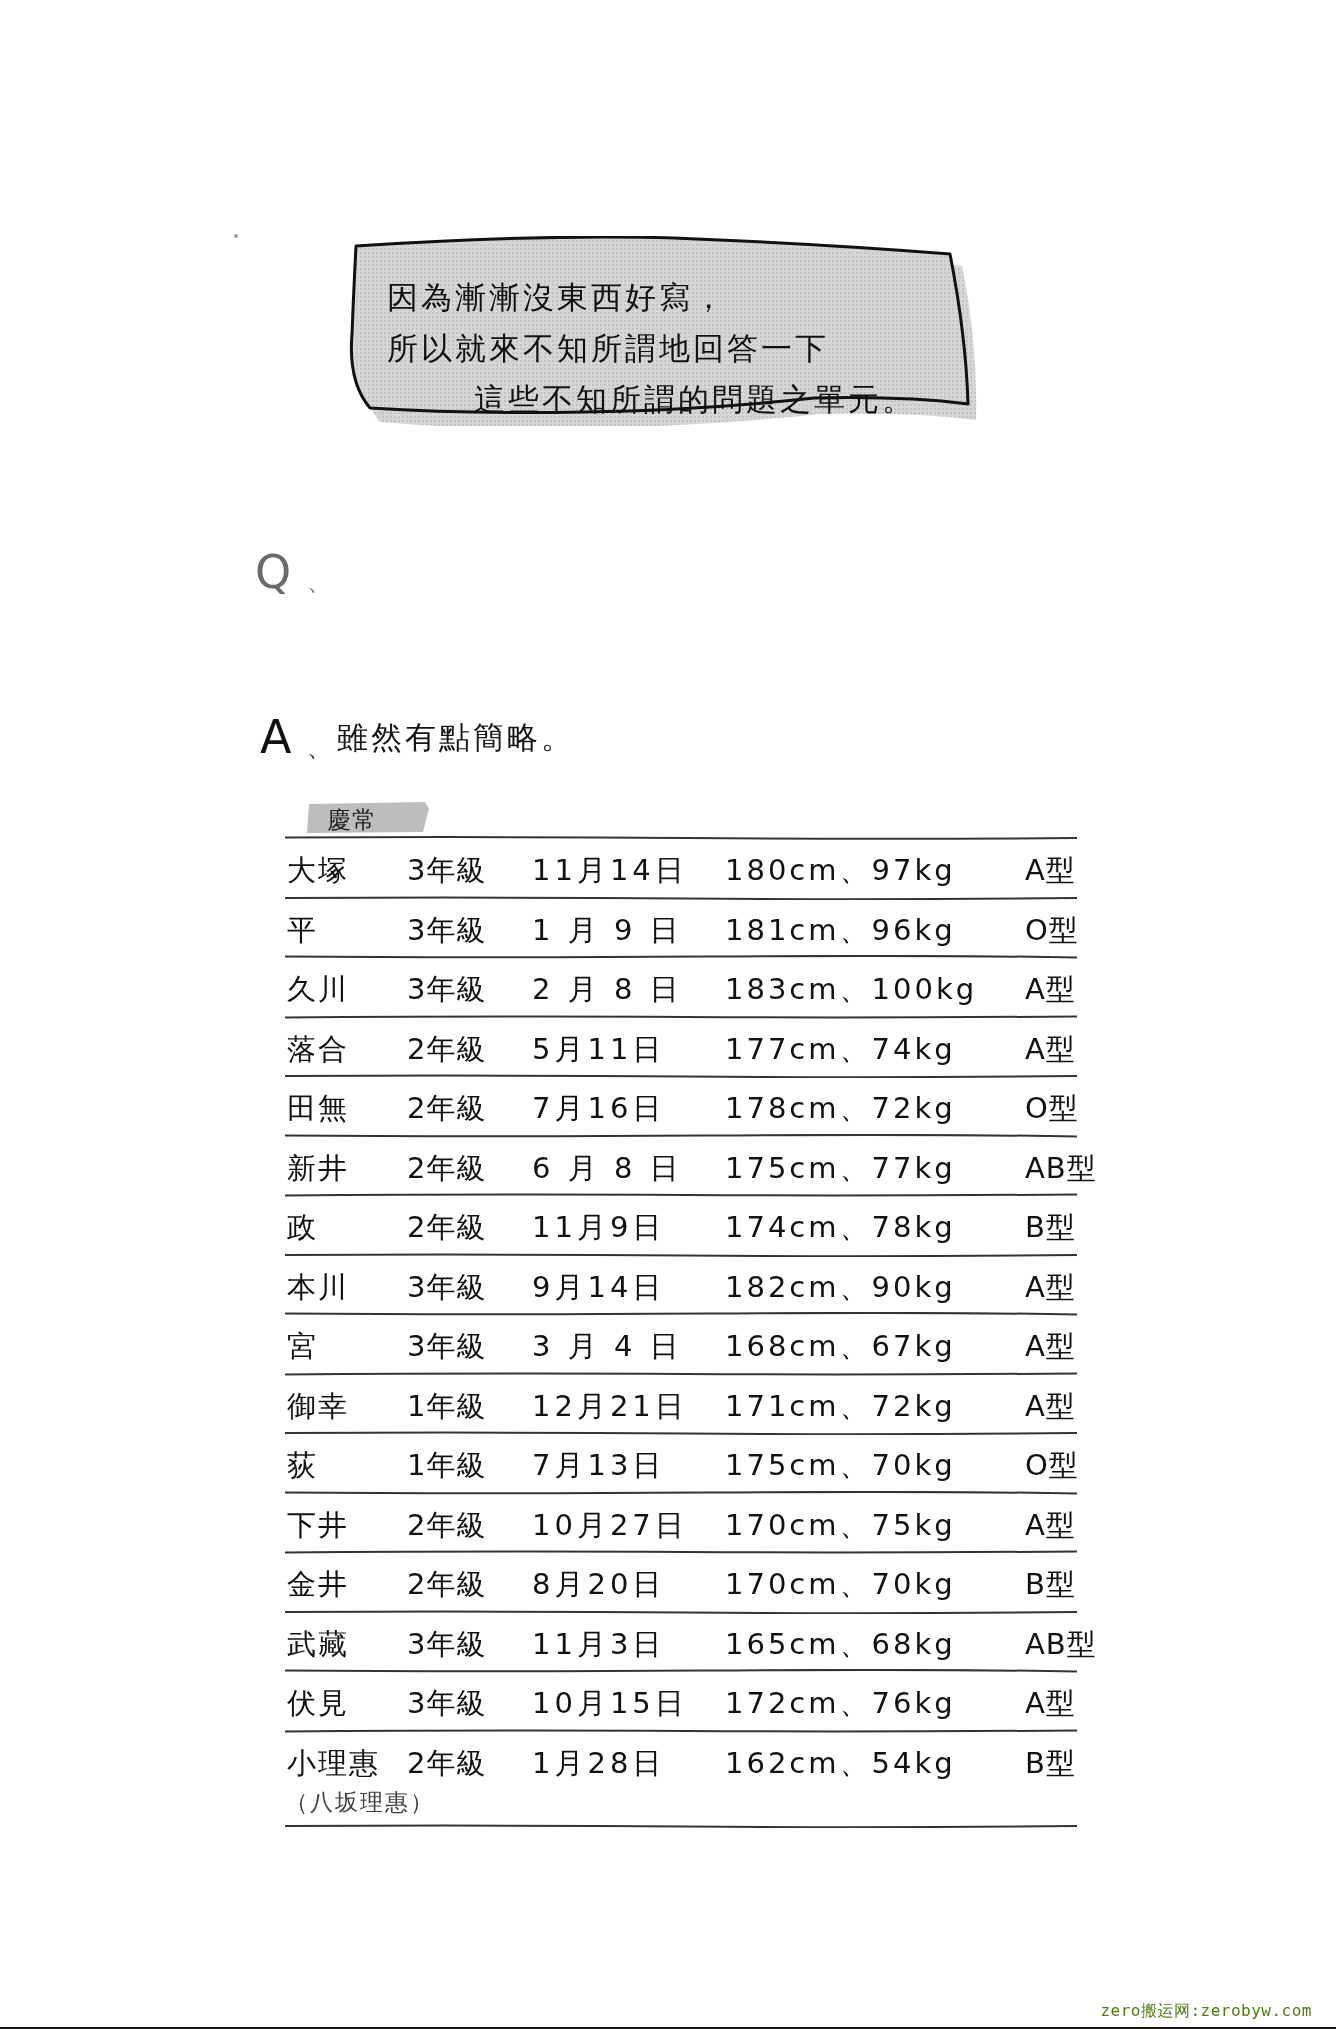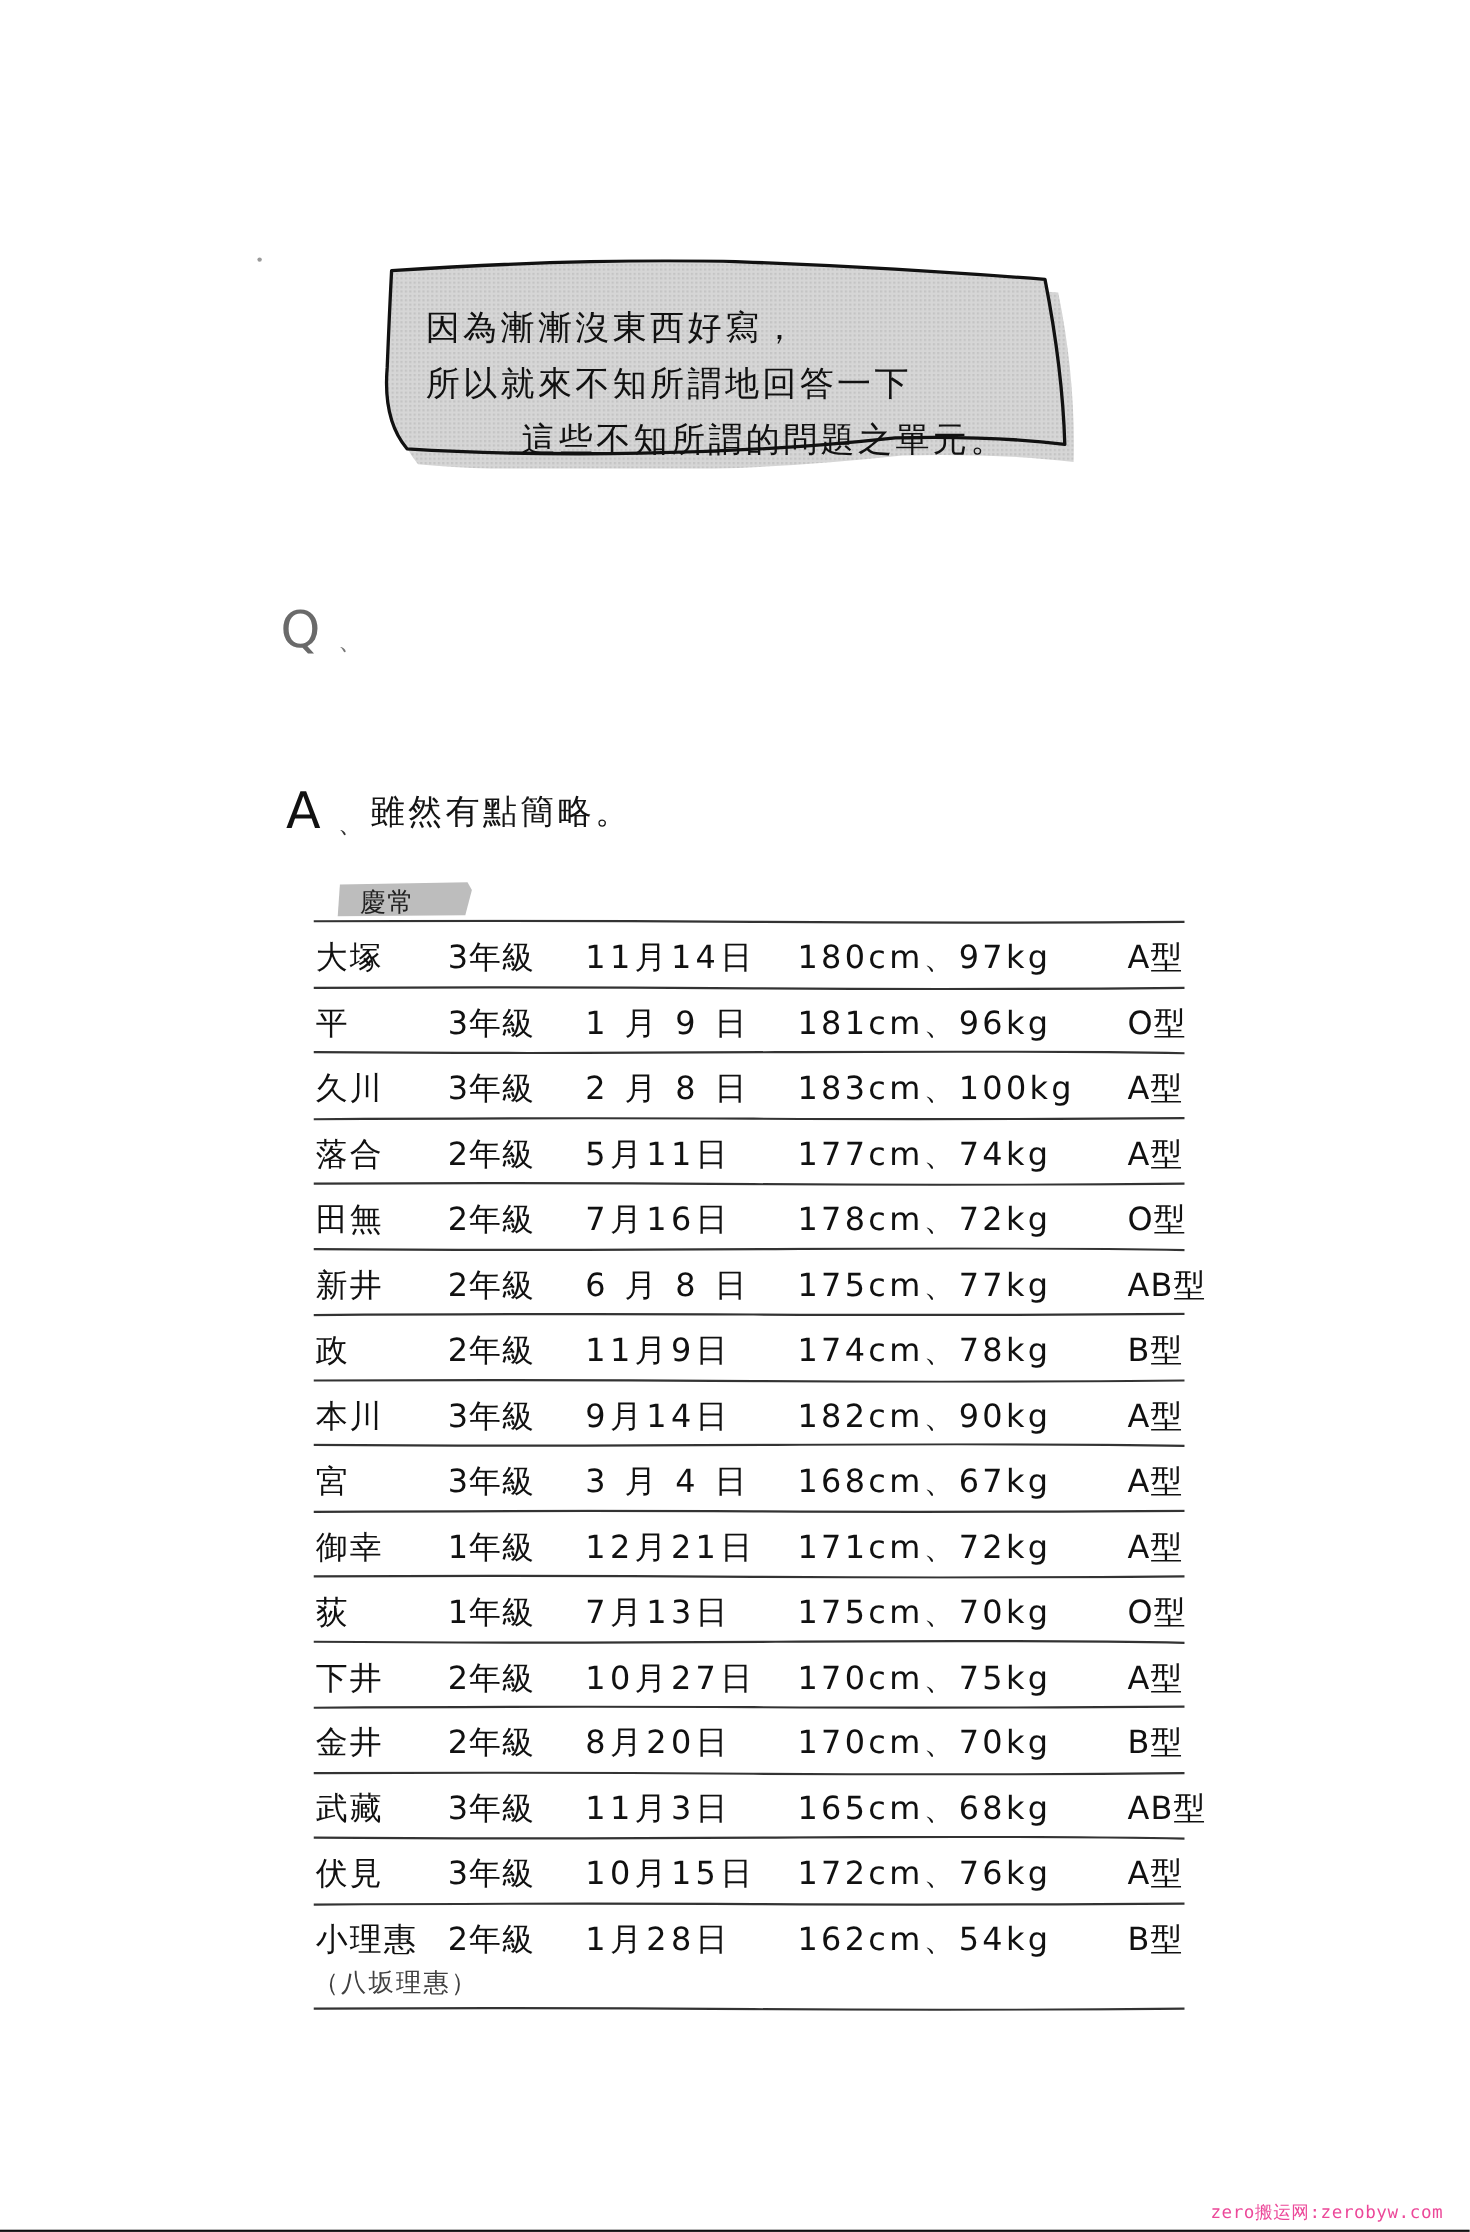--- a/index.html
+++ b/index.html
@@ -47,21 +47,21 @@
     .row .rule.bottom { bottom: -2px; }
     .cell { position: absolute; top: 13px; font-size: 29px; white-space: nowrap; color: #111; }
     .c-name { left: 2px; letter-spacing: 2px; }
     .c-grade { left: 122px; letter-spacing: 1px; }
     .c-bday { left: 247px; letter-spacing: 4px; }
     .c-body { left: 440px; letter-spacing: 3px; }
     .c-blood { left: 740px; letter-spacing: 1px; }
     .row.tall { height: 95px; }
     .c-alias { position: absolute; left: 0; top: 56px; font-size: 23px; color: #404040; letter-spacing: 2px; white-space: nowrap; text-align: right; }
 
-    .watermark { position: absolute; right: 24px; bottom: 7px; font-family: "DejaVu Sans Mono", monospace; font-size: 16px; color: #ec4899; letter-spacing: 0.5px; }
+    .watermark { position: absolute; right: 24px; bottom: 7px; font-family: "DejaVu Sans Mono", monospace; font-size: 16px; color: #4d7c0f; letter-spacing: 0.5px; }
     .bottom-bar { position: absolute; left: 0; bottom: 0; width: 1336px; height: 2px; background: #111; }
   </style>
 </head>
 <body>
 
 <div class="page">
 
   <div class="speck"></div>
 
   <div class="note-box">

